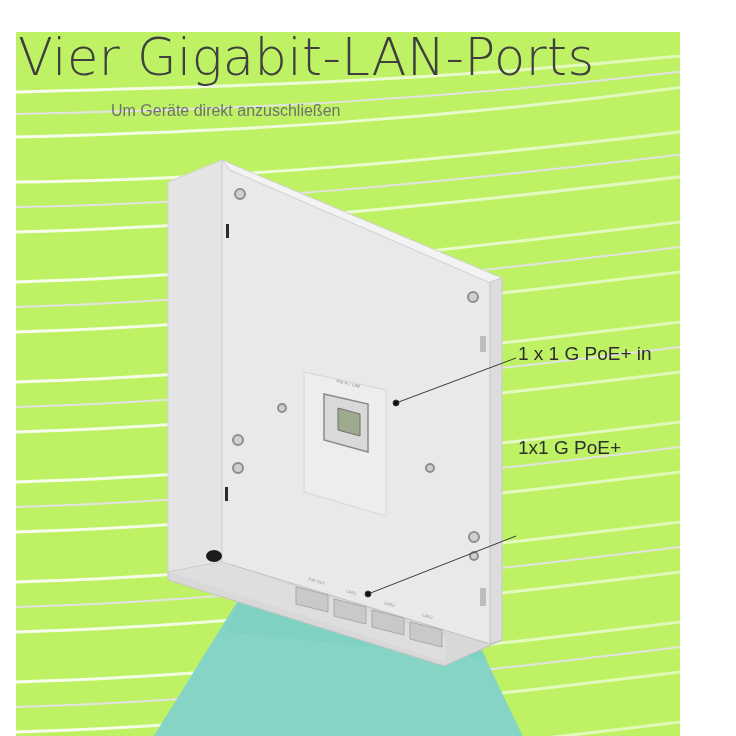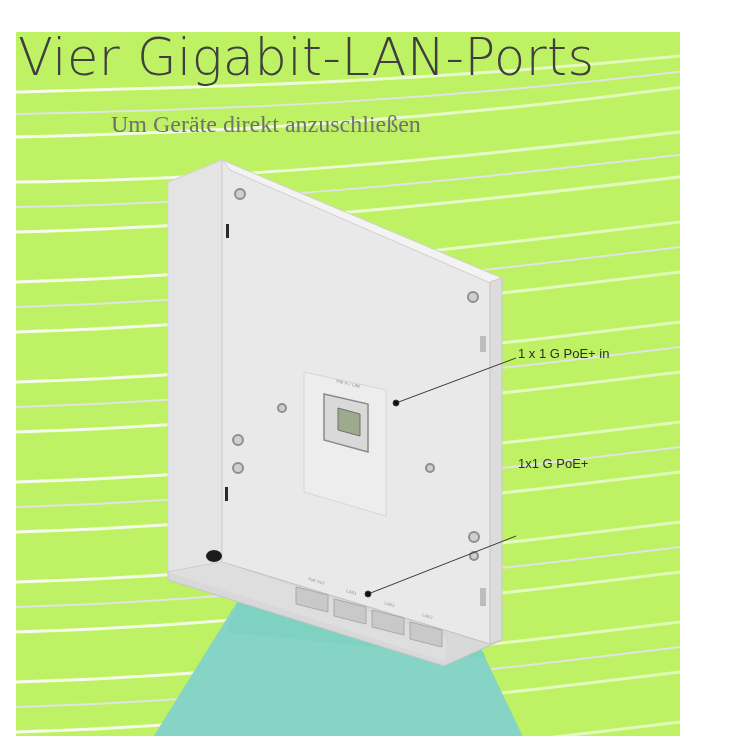--- a/index.html
+++ b/index.html
@@ -37,42 +37,42 @@
       font-weight: 200;
       letter-spacing: 0.5px;
       color: #3f3f3f;
       white-space: nowrap;
       font-family: "DejaVu Sans", sans-serif;
       -webkit-text-stroke: 0;
     }
     .subtitle {
       position: absolute;
       left: 95px;
-      top: 79px;
-      font-size: 24px;
+      top: 70px;
+      font-size: 16px;
       font-weight: 200;
       color: #707070;
       white-space: nowrap;
-      font-family: Liberation Serif, serif;
+      font-family: Liberation Sans, sans-serif;
     }
     .scene {
       position: absolute;
       left: 0; top: 0;
       width: 704px; height: 736px;
     }
     .callout {
       position: absolute;
-      font-size: 13px;
+      font-size: 19px;
       color: #2e2e2e;
       white-space: nowrap;
       line-height: 30px;
       font-family: "Liberation Sans", sans-serif;
     }
     .callout-poe-in { left: 502px; top: 307px; }
-    .callout-poe-out { left: 502px; top: 417px; }
+    .callout-poe-out { left: 502px; top: 401px; }
     .callout-lan { left: 502px; top: 488px; }
     .callout span { display: block; }
   </style>
 </head>
 <body>
 
 <div class="canvas">
 
   <svg class="waves" viewBox="0 0 704 736" xmlns="http://www.w3.org/2000/svg">
     <defs>

